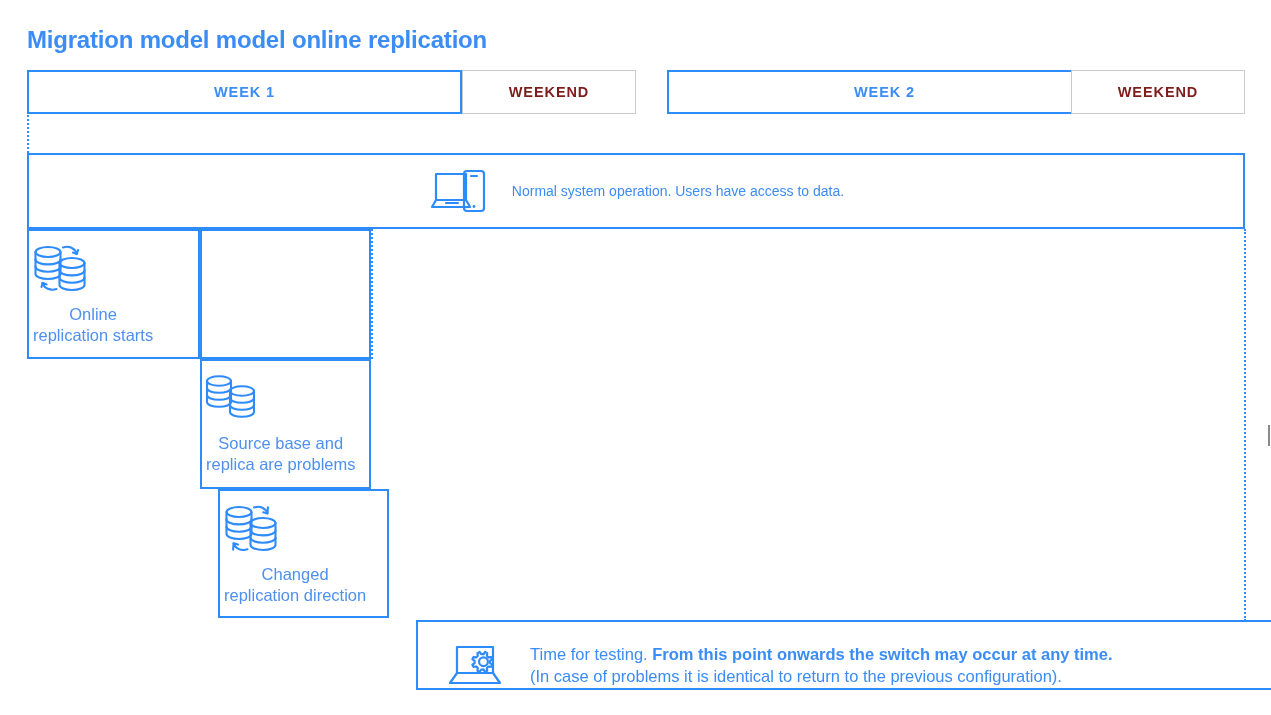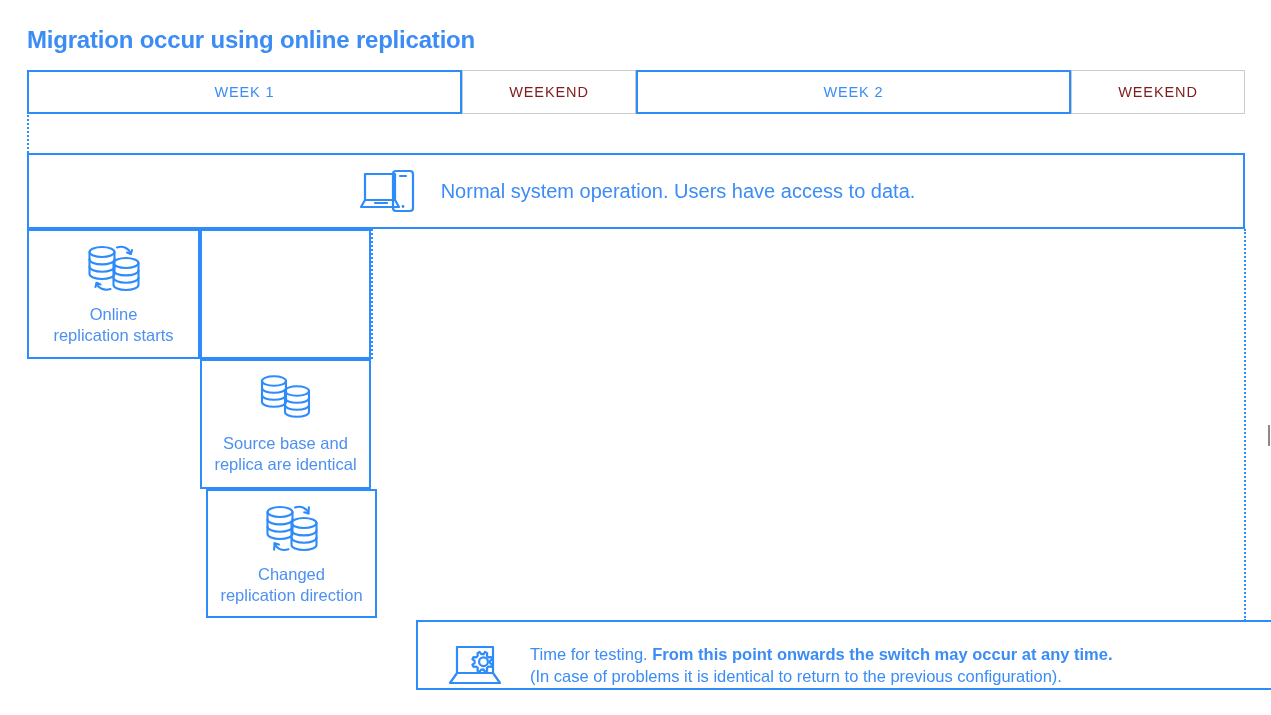--- a/index.html
+++ b/index.html
@@ -26,20 +26,21 @@
     white-space: nowrap;
   }
 
   
   .timeline {
     position: absolute;
     left: 27px;
     top: 70px;
     width: 1218px;
     height: 44px;
+    font-weight: bold;
   }
   .tl-cell {
     position: absolute;
     top: 0;
     height: 44px;
     box-sizing: border-box;
     display: flex;
     align-items: center;
     justify-content: center;
     font-size: 14.5px;
@@ -74,30 +75,30 @@
     display: flex;
     align-items: center;
     justify-content: center;
   }
   .row-wide .ic {
     margin-right: 22px;
     flex: 0 0 auto;
     line-height: 0;
   }
   .row-wide .txt {
-    font-size: 20px;
+    font-size: 14px;
     color: #3b8cf5;
     white-space: nowrap;
     text-align: right;
   }
 
   .card {
     display: flex;
     flex-direction: column;
-    align-items: center;
+    align-items: flex-start;
     justify-content: center;
     text-align: center;
   }
   .card .ic { line-height: 0; margin-bottom: 8px; }
   .card .txt {
     font-size: 16.5px;
     line-height: 1.26;
     color: #4e90f0;
     padding: 0 4px;
     white-space: pre-line;
@@ -122,26 +123,26 @@
   .testing-body b { font-weight: bold; }
 
   .edge-tick {
     position: absolute;
     background: #8a8a8a;
   }
 </style>
 </head>
 <body>
 
-<div class="page-title">Migration occur using online replication</div>
+<div class="page-title">Migration model model online replication</div>
 
 <div class="timeline">
   <div class="tl-cell week" style="left:0px;    width:435px;">WEEK 1</div>
   <div class="tl-cell weekend" style="left:435px;  width:174px;">WEEKEND</div>
-  <div class="tl-cell week" style="left:609px;  width:435px;">WEEK 2</div>
+  <div class="tl-cell week" style="left:640px;  width:435px;">WEEK 2</div>
   <div class="tl-cell weekend" style="left:1044px; width:174px;">WEEKEND</div>
 </div>
 
 <div class="dotted-v" style="left:27px;   top:115px; height:38px;"></div>
 <div class="dotted-v" style="left:371px;  top:229px; height:130px;"></div>
 <div class="dotted-v" style="left:1244px; top:229px; height:392px;"></div>
 
 <div class="box row-wide" style="left:27px; top:153px; width:1218px; height:76px;">
   <span class="ic">
     <svg width="62" height="50" viewBox="0 0 62 50" fill="none" stroke="#2e8bfa" stroke-width="2.2" stroke-linecap="round" stroke-linejoin="round">
@@ -186,24 +187,24 @@
       <path d="M5 8 v21 c0 2.7 5.4 4.8 12 4.8 s12-2.1 12-4.8 V8"></path>
       <path d="M5 15 c0 2.7 5.4 4.8 12 4.8 s12-2.1 12-4.8"></path>
       <path d="M5 22 c0 2.7 5.4 4.8 12 4.8 s12-2.1 12-4.8"></path>
       <ellipse cx="40" cy="18" rx="12" ry="4.8"></ellipse>
       <path d="M28 18 v21 c0 2.7 5.4 4.8 12 4.8 s12-2.1 12-4.8 V18"></path>
       <path d="M28 25 c0 2.7 5.4 4.8 12 4.8 s12-2.1 12-4.8"></path>
       <path d="M28 32 c0 2.7 5.4 4.8 12 4.8 s12-2.1 12-4.8"></path>
     </svg>
   </span>
   <span class="txt">Source base and
-replica are identical</span>
-</div>
-
-<div class="box card" style="left:206px; top:489px; width:171px; height:129px;">
+replica are problems</span>
+</div>
+
+<div class="box card" style="left:218px; top:489px; width:171px; height:129px;">
   <span class="ic">
     <svg width="62" height="54" viewBox="0 0 62 54" fill="none" stroke="#2e8bfa" stroke-width="2.1" stroke-linecap="round" stroke-linejoin="round">
       <ellipse cx="19" cy="10" rx="12.5" ry="5"></ellipse>
       <path d="M6.5 10 v22 c0 2.8 5.6 5 12.5 5 s12.5-2.2 12.5-5 V10"></path>
       <path d="M6.5 17.4 c0 2.8 5.6 5 12.5 5 s12.5-2.2 12.5-5"></path>
       <path d="M6.5 24.8 c0 2.8 5.6 5 12.5 5 s12.5-2.2 12.5-5"></path>
       <ellipse cx="43" cy="21" rx="12.5" ry="5"></ellipse>
       <path d="M30.5 21 v22 c0 2.8 5.6 5 12.5 5 s12.5-2.2 12.5-5 V21"></path>
       <path d="M30.5 28.4 c0 2.8 5.6 5 12.5 5 s12.5-2.2 12.5-5"></path>
       <path d="M30.5 35.8 c0 2.8 5.6 5 12.5 5 s12.5-2.2 12.5-5"></path>

